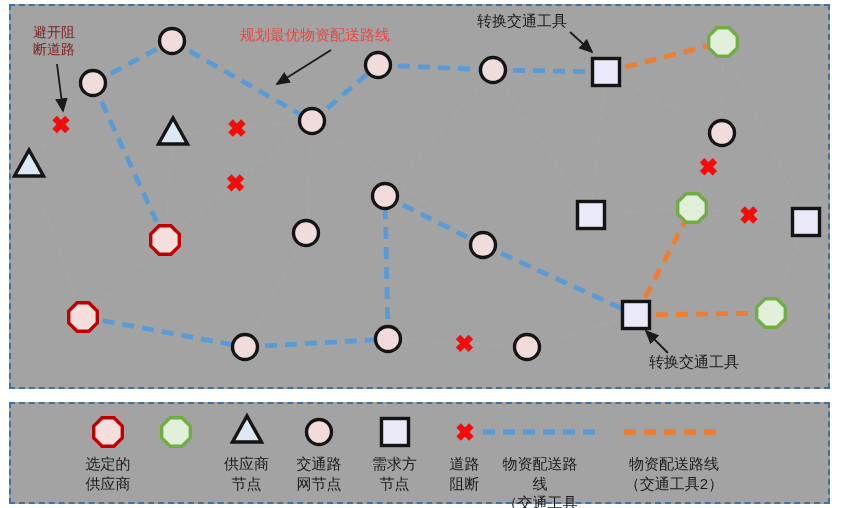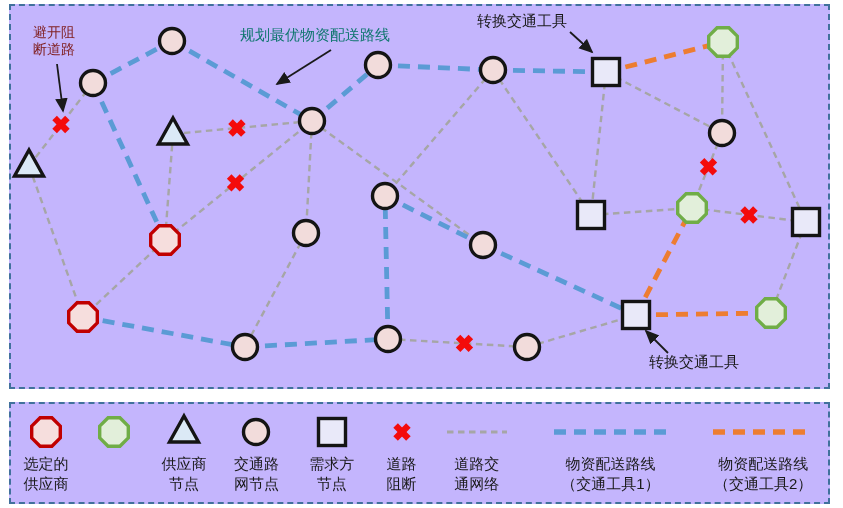--- a/index.html
+++ b/index.html
@@ -1,18 +1,18 @@
 <!DOCTYPE html>
 <html><head>
 <meta charset="utf-8">
 <style>
   html,body{margin:0;padding:0;background:#fff;}
   .canvas{position:relative;width:843px;height:508px;background:#fff;overflow:hidden;
           font-family:"Liberation Sans","DejaVu Sans",sans-serif;}
-  .frame{position:absolute;border:2px dashed #41719c;box-sizing:border-box;background:#c4b5fd;justify-content:center;}
+  .frame{position:absolute;border:2px dashed #41719c;box-sizing:border-box;background:#a3a3a3;justify-content:center;}
   #diagram-frame{left:9px;top:4px;width:821px;height:385px;}
   #legend-frame{left:9px;top:402px;width:821px;height:102px;display:flex;align-items:flex-start;padding:3px 2px 0 2px;}
   #net-svg{position:absolute;left:0;top:0;width:843px;height:508px;}
   .annotation{position:absolute;white-space:pre-line;color:#1a1a1a;line-height:1.18;font-weight:500;}
   #annotation-a1{left:33px;top:24px;font-size:14px;}
   #annotation-a2{left:240px;top:26px;font-size:15px;}
   #annotation-a3{left:477px;top:12px;font-size:15px;}
   #annotation-a4{left:649px;top:353px;font-size:15px;}
   .lg-item{display:flex;flex-direction:column;align-items:center;padding-top:4px;box-sizing:border-box;}
   .lg-item:nth-child(1){width:66px;}
@@ -81,29 +81,20 @@
       <span class="lg-symbol">
           <svg width="40" height="40" viewBox="0 0 40 40">
             <g>
               <line x1="13.6" y1="13.6" x2="26.4" y2="26.4" stroke="#f40b0b" stroke-width="6.4"></line>
               <line x1="13.6" y1="26.4" x2="26.4" y2="13.6" stroke="#f40b0b" stroke-width="6.4"></line>
             </g>
           </svg>
         </span>
       <div class="lg-label">道路
 阻断</div>
-    </div>
-    <div class="lg-item">
-      <span class="lg-symbol">
-          <svg width="64" height="40" viewBox="0 0 64 40">
-            <line x1="2" y1="20" x2="62" y2="20" stroke="#a6a6a6" stroke-width="3" stroke-dasharray="6.5 4.5"></line>
-          </svg>
-        </span>
-      <div class="lg-label">道路交
-通网络</div>
     </div>
     <div class="lg-item">
       <span class="lg-symbol">
           <svg width="118" height="40" viewBox="0 0 118 40">
             <line x1="2" y1="20" x2="116" y2="20" stroke="#5b9bd5" stroke-width="5.3999999999999995" stroke-dasharray="12 8"></line>
           </svg>
         </span>
       <div class="lg-label">物资配送路线
 （交通工具1）</div>
     </div>
@@ -207,16 +198,16 @@
         <line x1="742.6" y1="221.4" x2="755.4" y2="208.6" stroke="#f40b0b" stroke-width="6.4"></line>
       </g>
       <line x1="57" y1="64" x2="63" y2="111" stroke="#1a1a1a" stroke-width="1.8" marker-end="url(#ah)"></line>
       <line x1="331" y1="50" x2="277" y2="84" stroke="#1a1a1a" stroke-width="1.8" marker-end="url(#ah)"></line>
       <line x1="570" y1="32" x2="592" y2="52" stroke="#1a1a1a" stroke-width="1.8" marker-end="url(#ah)"></line>
       <line x1="668" y1="353" x2="646" y2="331" stroke="#1a1a1a" stroke-width="1.8" marker-end="url(#ah)"></line>
     </svg>
 
   <div class="annotation" id="annotation-a1" style="color: #7f1d1d;">避开阻
 断道路</div>
-  <div class="annotation" id="annotation-a2" style="color: #0f766e;">规划最优物资配送路线</div>
+  <div class="annotation" id="annotation-a2" style="color: #ef4444;">规划最优物资配送路线</div>
   <div class="annotation" id="annotation-a3" style="color: rgb(26, 26, 26);">转换交通工具</div>
   <div class="annotation" id="annotation-a4" style="color: rgb(26, 26, 26);">转换交通工具</div>
 </div>
 
 </body></html>

